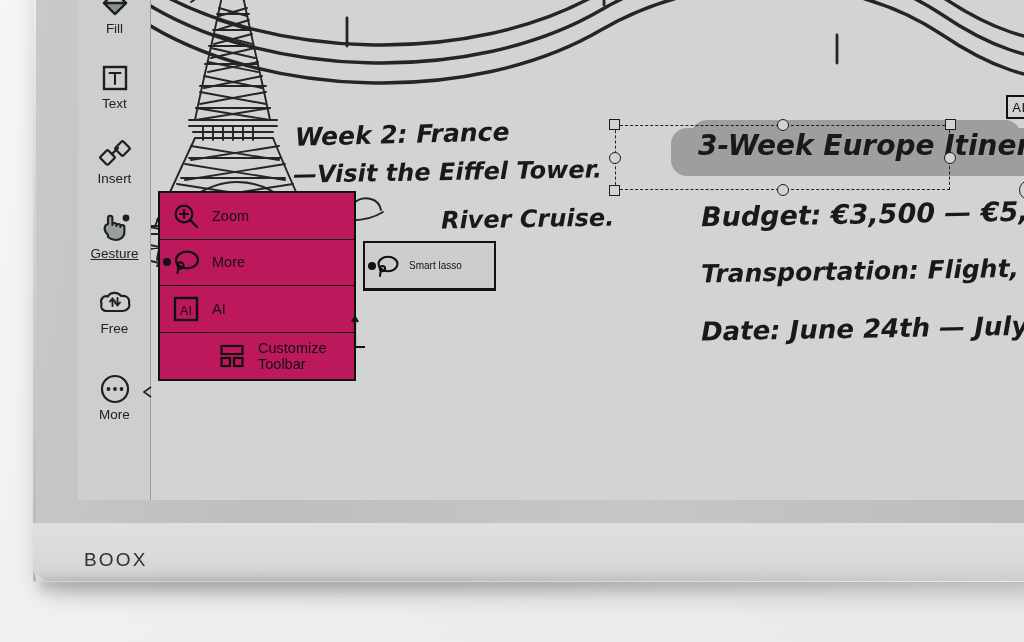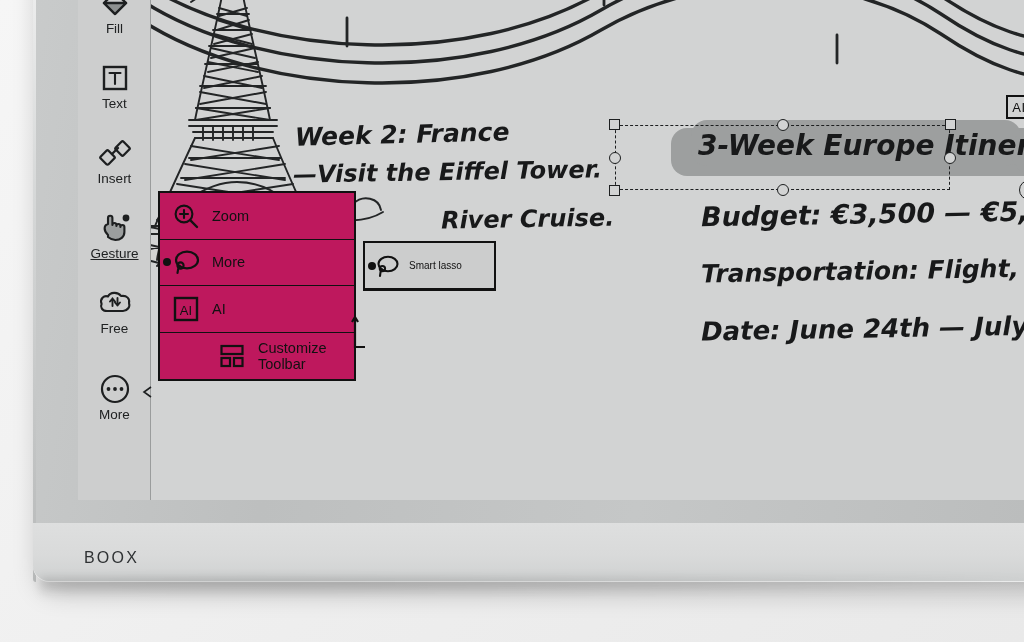--- a/index.html
+++ b/index.html
@@ -24,21 +24,21 @@
     border-radius:18px 0 0 18px;
   }
   #bezel-bottom{
     position:absolute;left:33px;top:523px;width:1060px;height:59px;
     background:linear-gradient(180deg,#dedfdf 0%,#d9dada 55%,#cfd1d1 100%);
     border-radius:0 0 0 16px;
     box-shadow:0 -1px 0 rgba(255,255,255,.6) inset;
   }
   #brand{
     position:absolute;left:84px;top:549px;
-    font-size:16px;letter-spacing:2.2px;color:#2f3234;font-weight:400;
+    font-size:19px;letter-spacing:2.2px;color:#2f3234;font-weight:400;
     font-family:"Liberation Sans", sans-serif;
   }
   #device-shadow{
     position:absolute;left:40px;top:578px;width:1060px;height:20px;
     background:radial-gradient(ellipse at 20% 0%,rgba(0,0,0,.20),rgba(0,0,0,0) 70%);
     filter:blur(4px);
   }
   
   #screen{
     position:absolute;left:78px;top:-70px;width:946px;height:570px;

